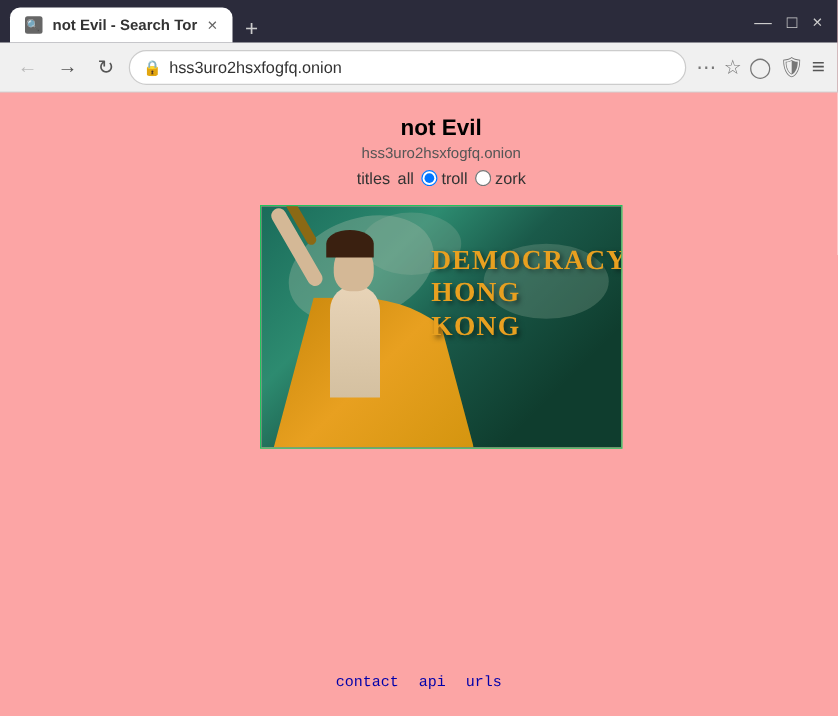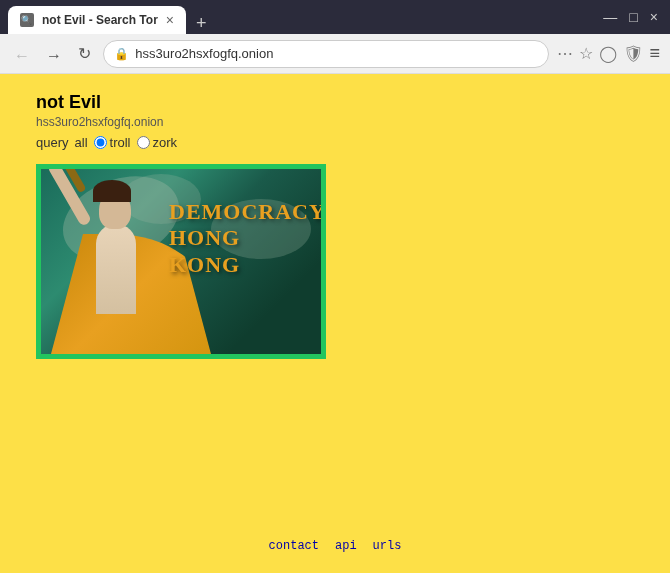--- a/index.html
+++ b/index.html
@@ -140,25 +140,25 @@
       color: #00a;
     }
 
     .top-right-links a {
       color: #00a;
       text-decoration: none;
     }
 
     
     .page-content {
-      background: #fde047;
+      background: #fca5a5;
       height: calc(573px - 74px);
       display: flex;
       flex-direction: column;
-      align-items: flex-start;
+      align-items: center;
       padding-top: 18px;
       position: relative;
       padding-left: 36px;
     }
 
     .site-title {
       font-size: 18px;
       font-weight: bold;
       color: #000;
       text-align: center;
@@ -211,21 +211,21 @@
       cursor: pointer;
     }
 
     
     .poster {
       margin-top: 14px;
       width: 290px;
       height: 195px;
       position: relative;
       overflow: hidden;
-      border: 5px solid #22c55e;
+      border: 1px solid #22c55e;
     }
 
     .poster-bg {
       width: 100%;
       height: 100%;
       background: linear-gradient(135deg, #1a6b5a 0%, #2d8b70 30%, #1a5a4a 50%, #0f3d2e 80%);
       position: relative;
     }
 
     
@@ -400,21 +400,21 @@
   <a href="#">troll scroll</a><span> | </span><a href="#">play zork</a>
 </div>
 
 <div class="page-content">
 
   <div class="site-title">not Evil</div>
   <div class="site-subtitle">hss3uro2hsxfogfq.onion</div>
 
 
   <div class="search-options">
-    <span>query</span>
+    <span>titles</span>
     <span>all</span>
     <label>
       <input type="radio" name="searchtype" checked="" style="">
       <span>troll</span>
     </label>
     <label>
       <input type="radio" name="searchtype" style="">
       <span>zork</span>
     </label>
   </div>

